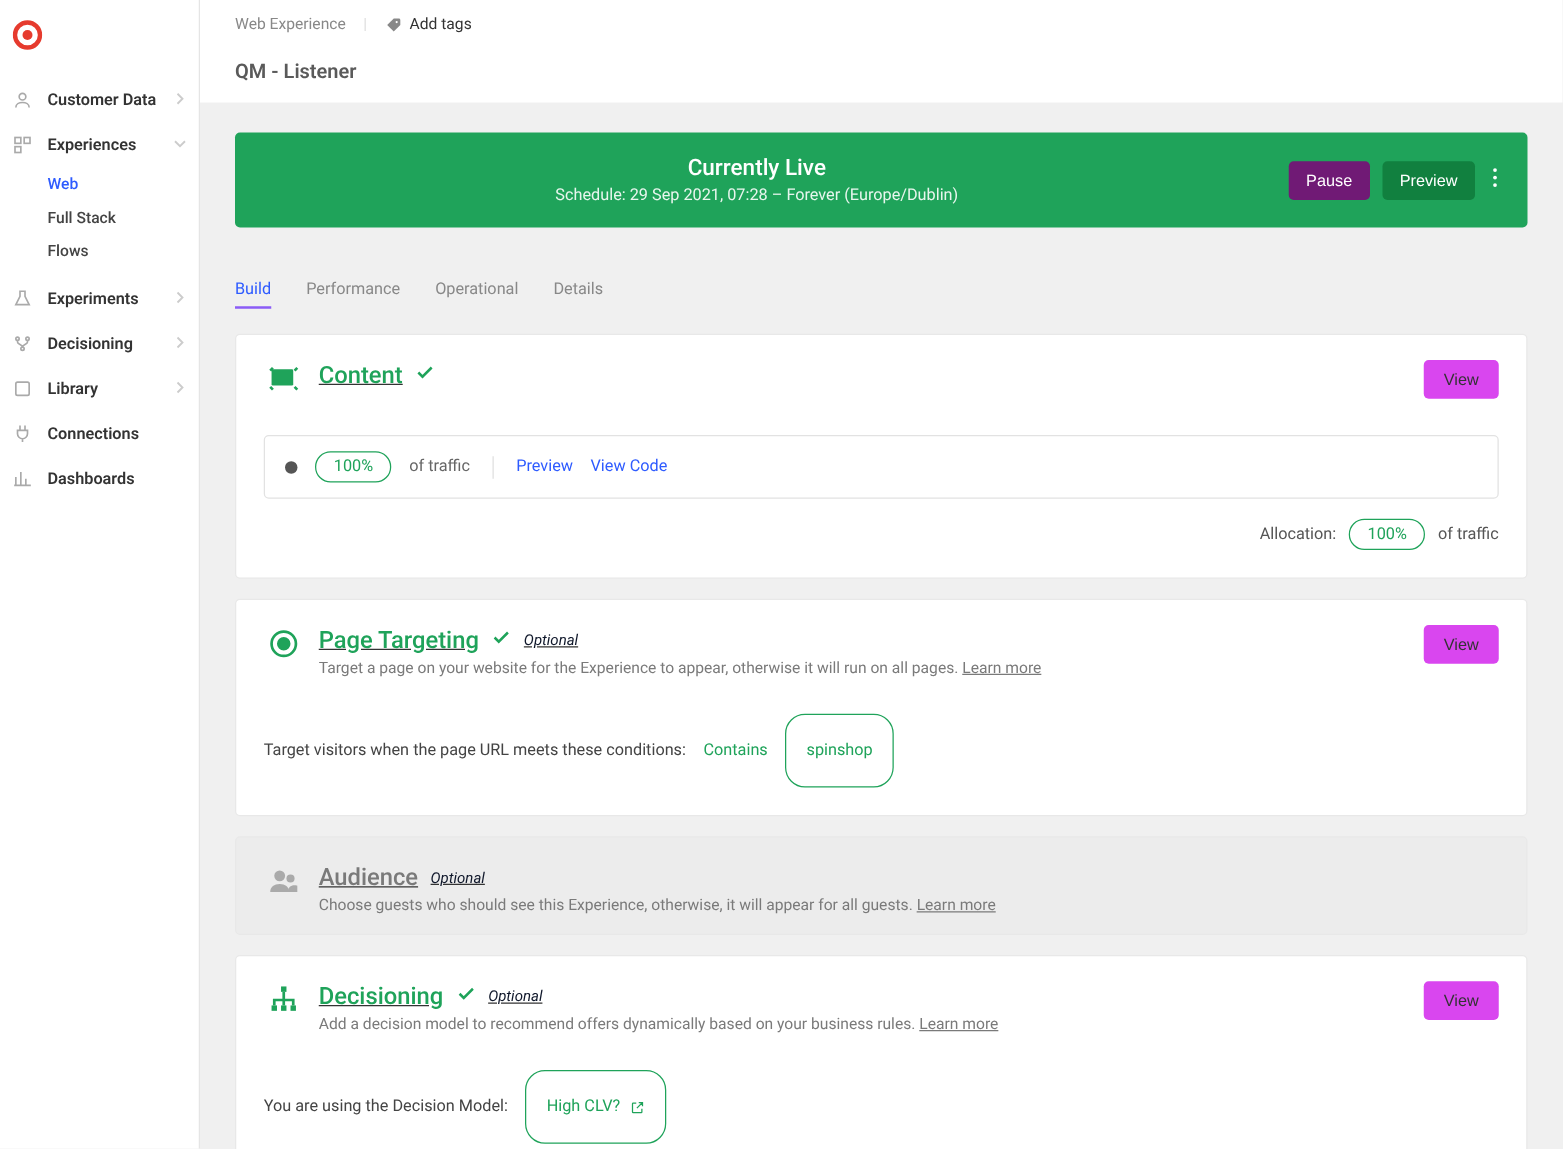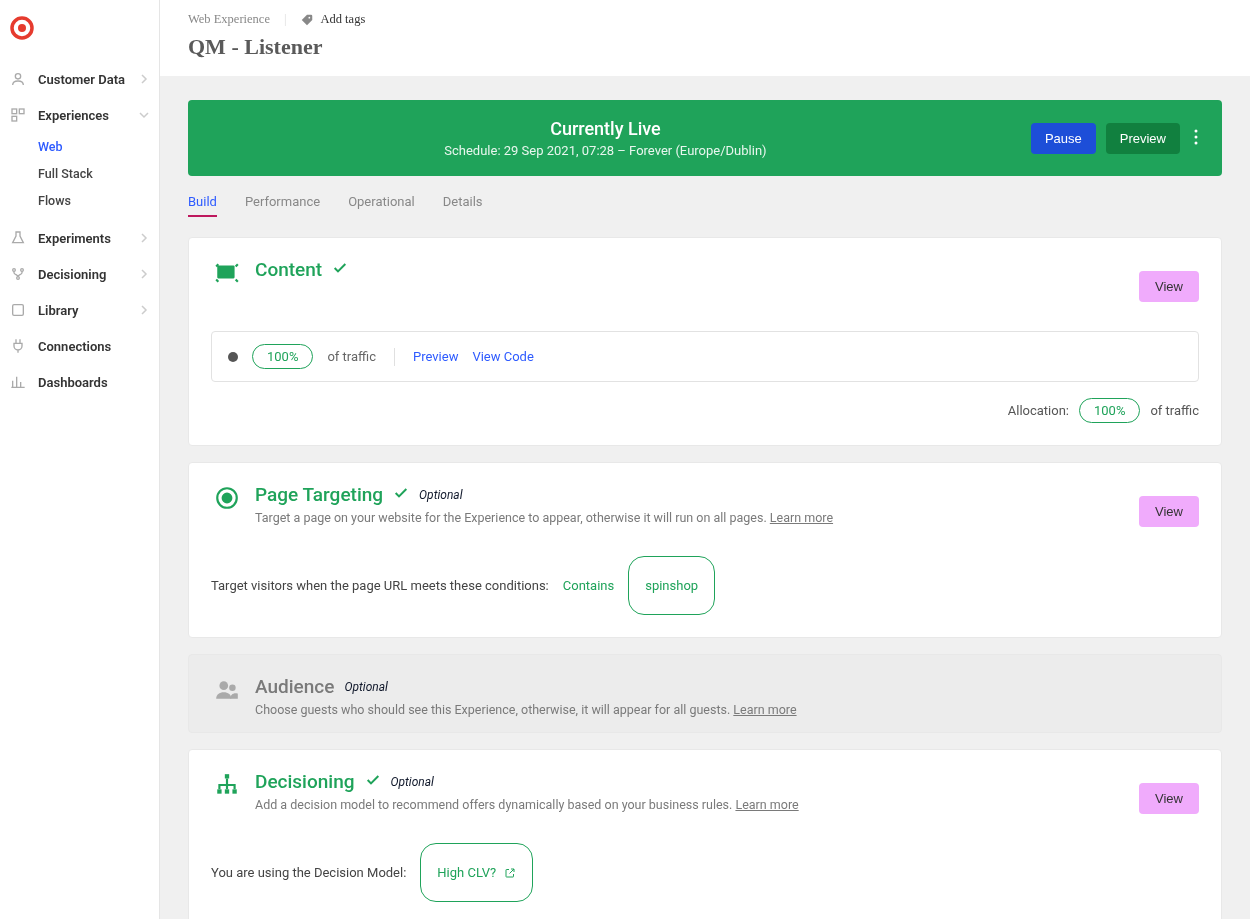--- a/index.html
+++ b/index.html
@@ -61,57 +61,56 @@
   .main {
     flex: 1;
     display: flex;
     flex-direction: column;
     background: #f0f0f0;
     overflow-y: auto;
   }
   .header {
     background: #fff;
     padding: 12px 24px 16px 28px;
-    font-family: Liberation Serif, serif;
   }
   .breadcrumb-row {
     display: flex;
     align-items: center;
     font-size: 12.5px;
     color: #888;
     gap: 14px;
   }
   .breadcrumb-row .divider {
     color: #ddd;
   }
   .add-tags {
     color: #333;
     font-size: 12.5px;
     display: inline-flex;
     align-items: center;
     gap: 6px;
   }
   .page-title {
-    font-size: 22px;
+    font-size: 16px;
     font-weight: 600;
     color: #5a5a5a;
-    margin-top: 7px;
+    margin-top: 20px;
   }
   .content-area {
     padding: 24px 28px;
   }
   .live-banner {
     background: #1fa35a;
     color: #fff;
     border-radius: 4px;
     padding: 18px 20px;
     display: flex;
     align-items: center;
     position: relative;
-    margin-bottom: 12px;
+    margin-bottom: 36px;
     gap: 28px;
   }
   .live-banner .banner-center {
     flex: 1;
     text-align: center;
   }
   .live-banner .banner-title {
     font-size: 18px;
     font-weight: 500;
     margin-bottom: 4px;
@@ -119,21 +118,21 @@
   .live-banner .banner-sub {
     font-size: 13px;
     color: #e8f6ee;
   }
   .banner-actions {
     display: flex;
     align-items: center;
     gap: 10px;
   }
   .banner-btn {
-    background: #1d4ed8;
+    background: #701a75;
     color: #fff;
     border: none;
     border-radius: 4px;
     padding: 8px 14px;
     font-size: 13px;
     cursor: pointer;
   }
   .banner-btn.preview { background: #11803f; }
   .banner-kebab { cursor: pointer; padding: 4px; }
   .tabs {
@@ -142,21 +141,21 @@
     margin-bottom: 20px;
     font-size: 13px;
   }
   .tab {
     color: #888;
     padding: 6px 0;
     cursor: pointer;
   }
   .tab.active {
     color: #2e5bff;
-    border-bottom: 2px solid #be185d;
+    border-bottom: 2px solid #8b5cf6;
   }
   .card {
     background: #fff;
     border: 1px solid #e8e8e8;
     border-radius: 4px;
     margin-bottom: 16px;
   }
   .card.muted {
     background: #ececec;
   }
@@ -175,20 +174,21 @@
     display: flex;
     align-items: center;
     justify-content: center;
   }
   .card.muted .card-header .card-icon { color: #aaa; }
   .card-header .card-titles { flex: 1; }
   .card-title-line {
     display: flex;
     align-items: center;
     gap: 10px;
+    text-decoration: underline;
   }
   .card-title {
     font-size: 19px;
     font-weight: 500;
     color: #1fa35a;
   }
   .card.muted .card-title { color: #7a7a7a; }
   .check { color: #1fa35a; }
   .optional {
     font-size: 12px;
@@ -199,29 +199,28 @@
     font-size: 12.5px;
     color: #7a7a7a;
     margin-top: 4px;
   }
   .learn-more {
     color: #7a7a7a;
     text-decoration: underline;
     cursor: pointer;
   }
   .view-btn {
-    background: #f0abfc;
+    background: #d946ef;
     border: none;
     color: #333;
     border-radius: 4px;
     padding: 8px 16px;
     font-size: 13px;
     cursor: pointer;
     align-self: flex-start;
-    margin-top: 13px;
   }
   .card-body {
     padding: 14px 22px 22px 22px;
   }
   .variant-row {
     border: 1px solid #e2e2e2;
     border-radius: 4px;
     padding: 12px 16px;
     display: flex;
     align-items: center;

